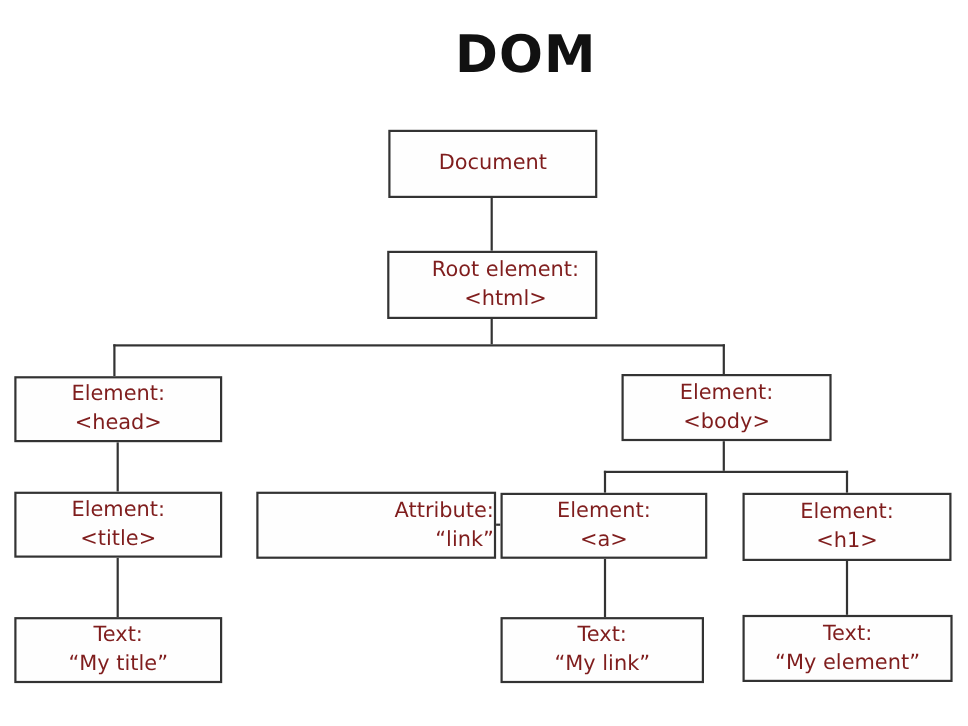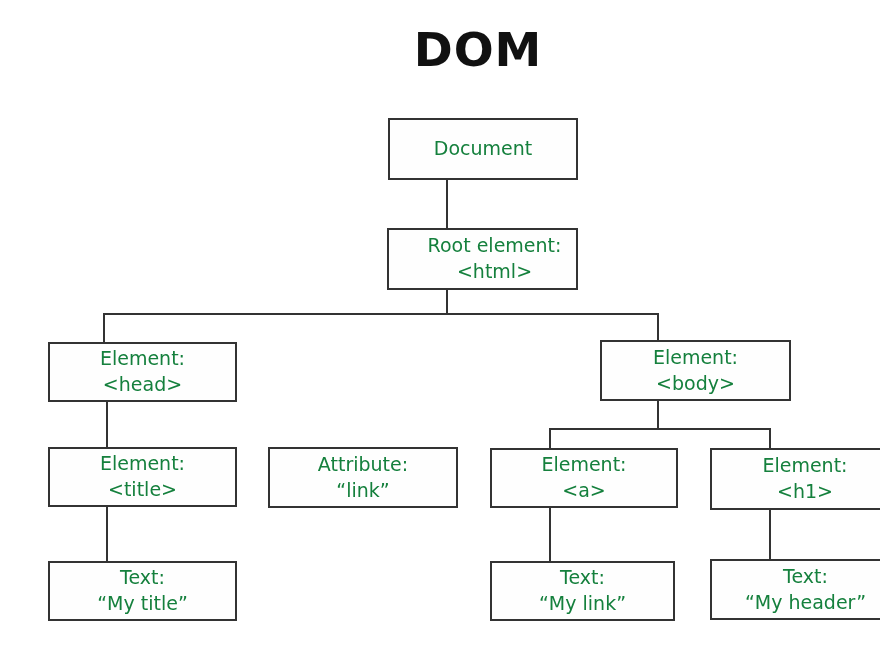--- a/index.html
+++ b/index.html
@@ -33,37 +33,36 @@
     box-sizing: border-box;
     border: 2px solid #333333;
     background: #fefefe;
     display: flex;
     flex-direction: column;
     align-items: center;
     justify-content: center;
     text-align: center;
     font-size: 19px;
     line-height: 1.35;
-    color: #15803d;
-    margin-left: 35px;
+    color: #7f1d1d;
   }
   .line {
     position: absolute;
     background: #333333;
   }
   .line.v { width: 2px; }
   .line.h { height: 2px; }
 
   
   #b-document    { left: 353px; top: 118px; width: 190px; height: 62px; }
   #b-root        { left: 352px; top: 228px; width: 191px; height: 62px; padding-left: 24px; }
   #b-head        { left: 13px;  top: 342px; width: 189px; height: 60px; }
   #b-body        { left: 565px; top: 340px; width: 191px; height: 61px; }
   #b-title       { left: 13px;  top: 447px; width: 189px; height: 60px; }
-  #b-attr        { left: 233px; top: 447px; width: 190px; height: 61px; }
+  #b-attr        { left: 233px; top: 447px; width: 218px; height: 61px; align-items: flex-end; }
   #b-anchor      { left: 455px; top: 448px; width: 188px; height: 60px; }
   #b-h1          { left: 675px; top: 448px; width: 190px; height: 62px; }
   #b-text-title  { left: 13px;  top: 561px; width: 189px; height: 60px; }
   #b-text-link   { left: 455px; top: 561px; width: 185px; height: 60px; }
   #b-text-header { left: 675px; top: 559px; width: 191px; height: 61px; }
 
   
   #c-doc-root    { left: 446px; top: 180px; height: 48px; }
   #c-root-h1line { left: 446px; top: 290px; height: 23px; }
   #c-mainline    { left: 103px; top: 313px; width: 556px; }
@@ -145,16 +144,16 @@
     <div>“My title”</div>
   </div>
 
   <div class="box" id="b-text-link">
     <div>Text:</div>
     <div>“My link”</div>
   </div>
 
   <div class="box" id="b-text-header">
     <div>Text:</div>
-    <div>“My header”</div>
+    <div>“My element”</div>
   </div>
 
 </div>
 
 </body></html>

